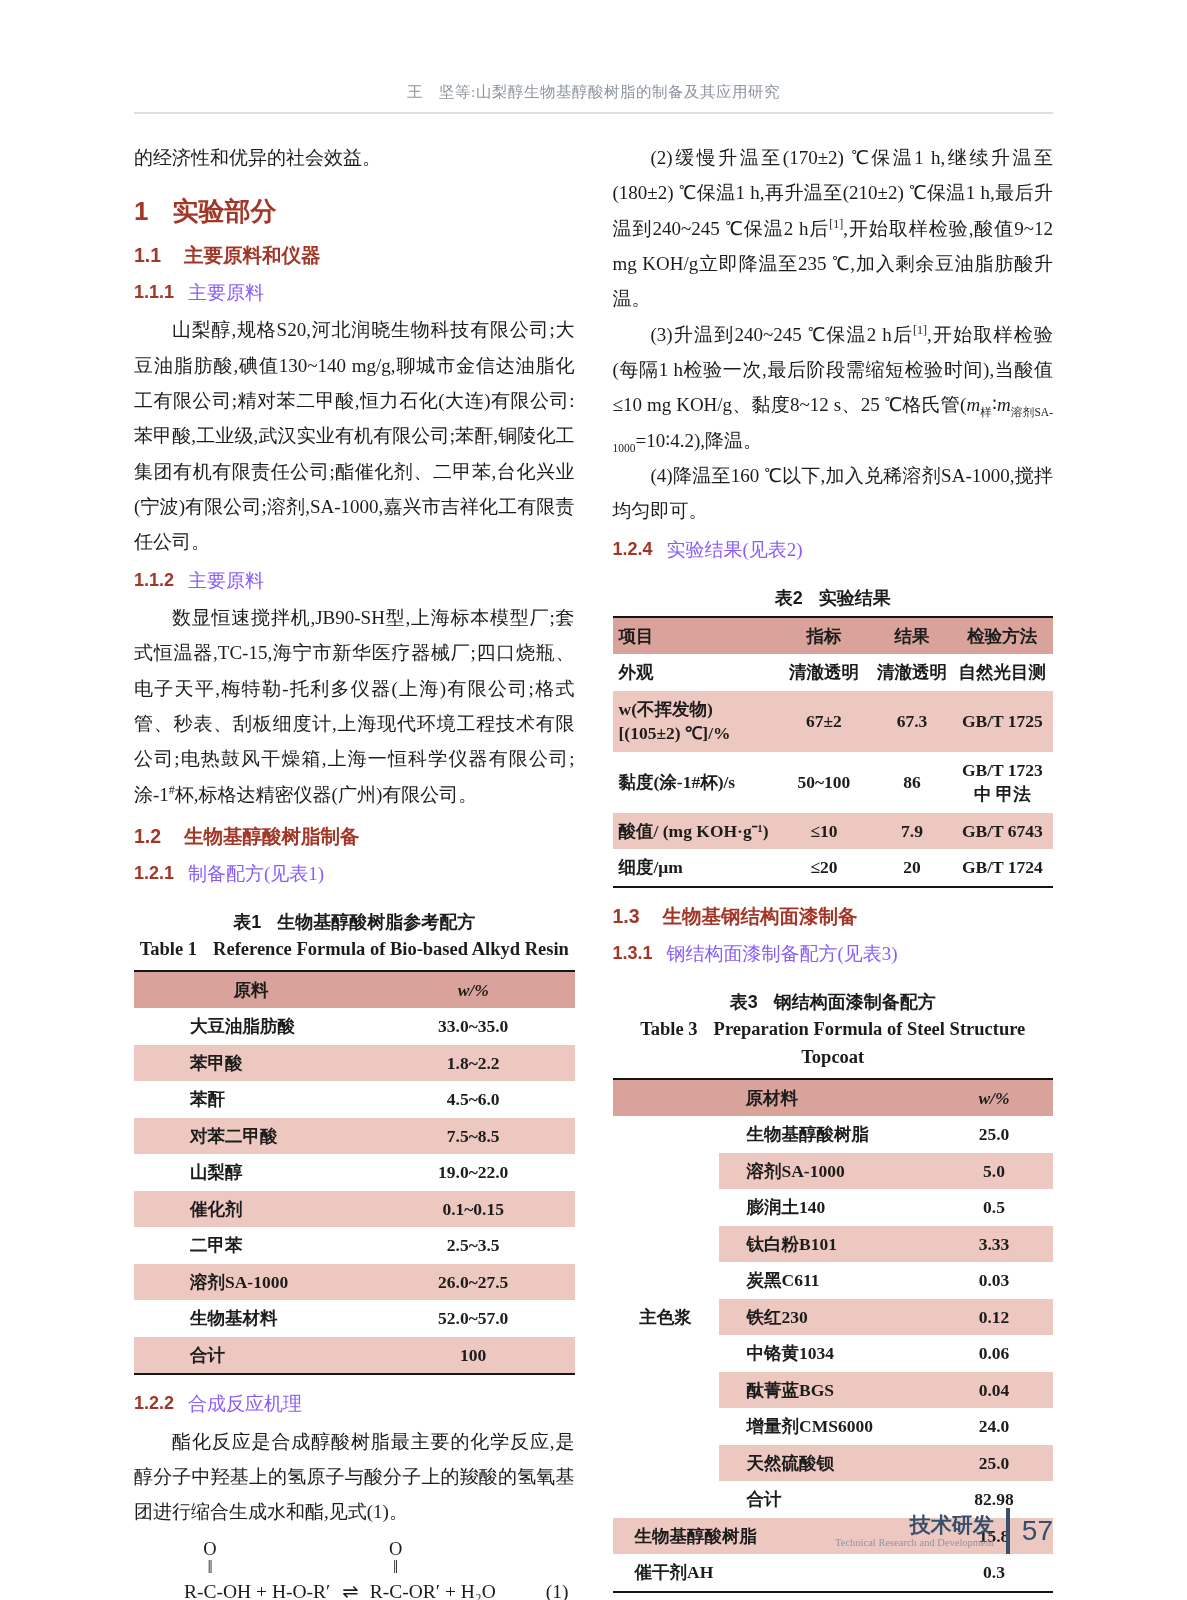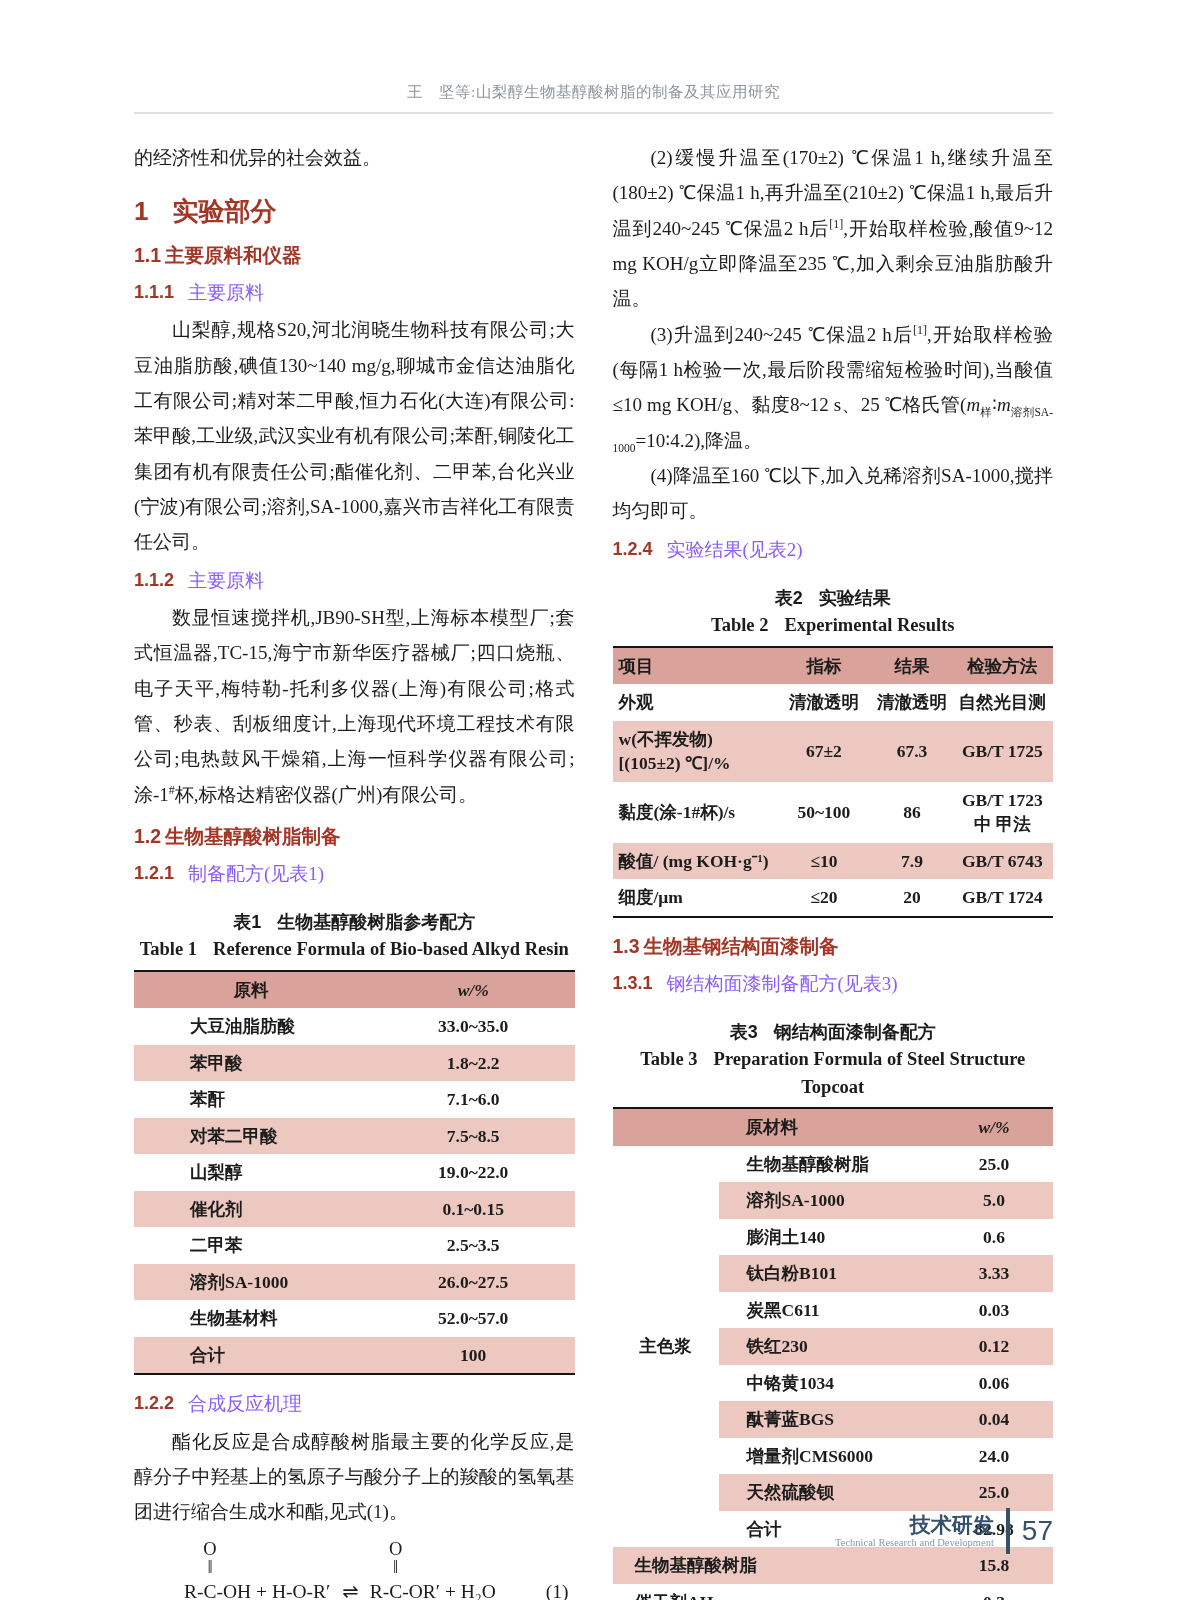--- a/index.html
+++ b/index.html
@@ -16,21 +16,21 @@
 
   
   .columns{display:flex;gap:38px;margin-top:26px;}
   .col{flex:1;min-width:0;font-size:19px;line-height:1.86;text-align:justify;}
   p{margin:0;text-indent:2em;}
   p.noindent{text-indent:0;}
 
   
   .h1{display:flex;align-items:baseline;gap:24px;margin:20px 0 10px;
       font-family:"Liberation Sans", sans-serif;font-weight:bold;font-size:26px;color:#a33727;line-height:1.3;}
-  .h2{display:flex;align-items:baseline;gap:4px;margin:8px 0 4px;
+  .h2{display:flex;align-items:baseline;gap:23px;margin:8px 0 4px;
       font-family:"Liberation Sans", sans-serif;font-weight:bold;font-size:19.5px;color:#a33727;line-height:1.7;}
   .h3{display:flex;align-items:flex-start;gap:14px;margin:4px 0 2px;font-size:19px;line-height:1.8;}
   .h3 .num{font-family:"Liberation Sans", sans-serif;color:#a33727;font-weight:bold;font-size:18px;}
   .h3 .ttl{color:#8b5cf6;}
 
   
   .cap{text-align:center;line-height:1.5;}
   .cap-zh{font-family:"Liberation Sans", sans-serif;font-weight:bold;font-size:18px;margin-top:18px;}
   .cap-en{font-family:"Liberation Serif", serif;font-weight:bold;font-size:18.5px;margin-bottom:6px;}
   .cap .lbl{margin-right:16px;}
@@ -150,21 +150,21 @@
         <tr>
               <td class="c-name">大豆油脂肪酸</td>
               <td class="c-val">33.0~35.0</td>
             </tr>
         <tr class="pink">
               <td class="c-name">苯甲酸</td>
               <td class="c-val">1.8~2.2</td>
             </tr>
         <tr>
               <td class="c-name">苯酐</td>
-              <td class="c-val">7.1~6.0</td>
+              <td class="c-val">4.5~6.0</td>
             </tr>
         <tr class="pink">
               <td class="c-name">对苯二甲酸</td>
               <td class="c-val">7.5~8.5</td>
             </tr>
         <tr>
               <td class="c-name">山梨醇</td>
               <td class="c-val">19.0~22.0</td>
             </tr>
         <tr class="pink">
@@ -212,23 +212,20 @@
 
       <p>(4)降温至160 ℃以下,加入兑稀溶剂SA-1000,搅拌均匀即可。</p>
 
       <div class="h3">
         <span class="num">1.2.4</span>
         <span class="ttl">实验结果(见表2)</span>
       </div>
 
       <div class="cap cap-zh">
         <span class="lbl">表2</span><span>实验结果</span>
-      </div>
-      <div class="cap cap-en">
-        <span class="lbl">Table 2</span><span>Experimental Results</span>
       </div>
 
       <table class="tbl t2">
         <tbody>
             <tr class="hdrrow">
           <td class="c0 ctr">项目</td>
           <td class="c1">指标</td>
           <td class="c2">结果</td>
           <td class="c3">检验方法</td>
         </tr>
@@ -297,21 +294,21 @@
           <td class="g" rowspan="11">主色浆</td>
           <td class="n">生物基醇酸树脂</td>
               <td class="v">25.0</td>
         </tr>
         <tr>
               <td class="n pink">溶剂SA-1000</td>
               <td class="v pink">5.0</td>
             </tr>
         <tr>
               <td class="n">膨润土140</td>
-              <td class="v">0.6</td>
+              <td class="v">0.5</td>
             </tr>
         <tr>
               <td class="n pink">钛白粉B101</td>
               <td class="v pink">3.33</td>
             </tr>
         <tr>
               <td class="n">炭黑C611</td>
               <td class="v">0.03</td>
             </tr>
         <tr>

